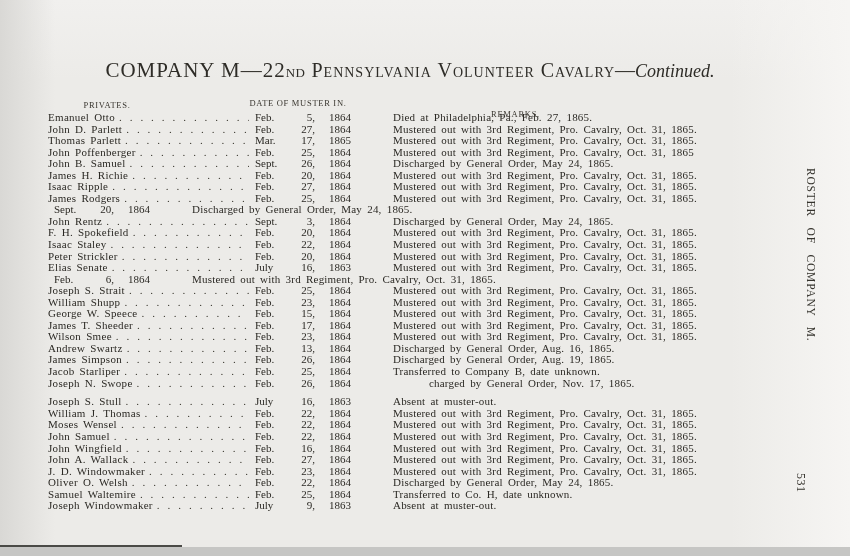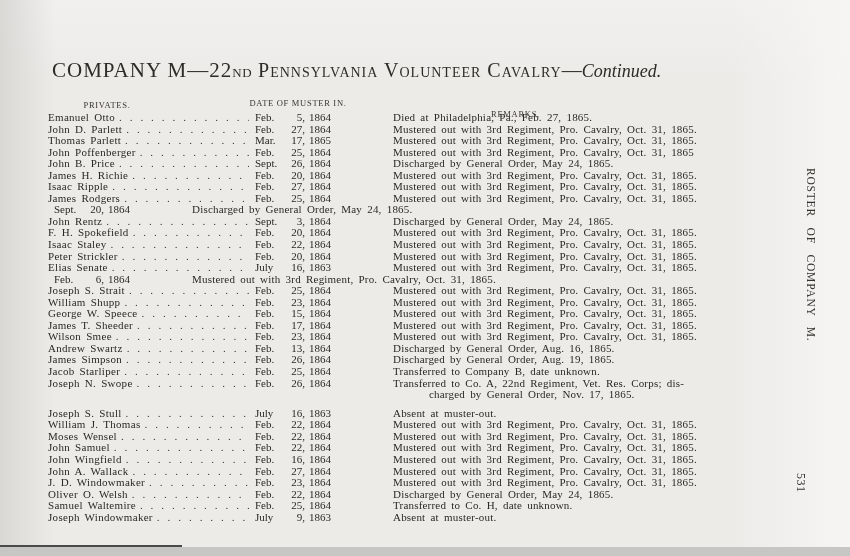--- a/index.html
+++ b/index.html
@@ -10,42 +10,42 @@
       linear-gradient(270deg, #f6f5f3 0px, rgba(246,245,243,0) 120px),
       linear-gradient(180deg, #f1f0ee 0px, rgba(241,240,238,0) 80px),
       #ecebe8;
     font-family:"Liberation Serif","DejaVu Serif",serif;
     color:#2b2924;
   }
   .bottom-band { position:absolute; left:0; bottom:0; width:850px; height:9px; background:#c6c6c4; }
   .bottom-line { position:absolute; left:0; bottom:9px; width:182px; height:2px; background:#4a4a46; }
 
   .title {
-    position:absolute; left:52px; top:58px; width:664px;
-    white-space:nowrap; color:#2e2c27;
+    position:absolute; left:78px; top:58px; width:664px;
+    text-align:center; white-space:nowrap; color:#2e2c27;
   }
   .t-big   { font-size:21px; letter-spacing:1px; }
   .t-small { font-size:13px; letter-spacing:0.5px; }
   .t-sc    { font-size:20px; font-variant:small-caps; letter-spacing:1px; }
   .t-dash  { font-size:20px; }
   .t-it    { font-size:18px; font-style:italic; }
 
   .col-head { position:absolute; font-size:8.5px; letter-spacing:0.7px; color:#39362f; text-align:center; }
   .head-privates { left:52px;  top:100px; width:110px; }
   .head-date     { left:238px; top:98px;  width:120px; }
   .head-remarks  { left:448px; top:109px;  width:135px; }
 
   .table { position:absolute; left:48px; top:112px; width:745px; font-size:11px; }
   .block { line-height:11.55px; }
   .block2 { margin-top:7px; line-height:11.6px; }
   .row { display:flex; align-items:flex-start; }
   .cell-name { width:201px; display:flex; overflow:hidden; white-space:nowrap; letter-spacing:0.3px; word-spacing:2px; }
   .leaders { flex:1; overflow:hidden; white-space:nowrap; margin-left:4px; }
   .leaders::after { content:". . . . . . . . . . . . . . . . . . . . . . . . . . . . . . . . . . . ."; letter-spacing:1.6px; color:#3a382f; }
-  .cell-date { width:96px; display:flex; white-space:nowrap; margin-left:6px; word-spacing:1px; }
+  .cell-date { width:96px; display:flex; white-space:nowrap; margin-left:6px; word-spacing:1px;justify-content:space-between; }
   .date-m { width:33px; text-align:left; }
   .date-d { width:17px; text-align:right; }
   .date-y { margin-left:4px; }
   .cell-remarks { flex:1; margin-left:42px; word-spacing:2.2px; letter-spacing:0.2px; }
   .remark-line2 { padding-left:36px; }
 
   .side-caption {
     position:absolute; top:168px; right:33px;
     writing-mode:vertical-rl; white-space:nowrap;
     font-size:11.5px; letter-spacing:0.8px; word-spacing:7px; color:#35332d;
@@ -129,21 +129,21 @@
       <span class="date-y">1864</span>
     </div>
     <div class="cell-remarks">
       <div>Mustered out with 3rd Regiment, Pro. Cavalry, Oct. 31, 1865</div>
 
     </div>
   </div>
 
   <div class="row">
     <div class="cell-name">
-      <span>John B. Price</span>
+      <span>John B. Samuel</span>
       <span class="leaders"></span>
     </div>
     <div class="cell-date">
       <span class="date-m">Sept.</span>
       <span class="date-d">26,</span>
       <span class="date-y">1864</span>
     </div>
     <div class="cell-remarks">
       <div>Discharged by General Order, May 24, 1865.</div>
 
@@ -434,21 +434,20 @@
     <div class="cell-name">
       <span>Joseph N. Swope</span>
       <span class="leaders"></span>
     </div>
     <div class="cell-date">
       <span class="date-m">Feb.</span>
       <span class="date-d">26,</span>
       <span class="date-y">1864</span>
     </div>
     <div class="cell-remarks">
-      <div>Transferred to Co. A, 22nd Regiment, Vet. Res. Corps; dis-</div>
       <div class="remark-line2">charged by General Order, Nov. 17, 1865.</div>
     </div>
   </div>
 </div>
     <div class="block block2">
   <div class="row">
     <div class="cell-name">
       <span>Joseph S. Stull</span>
       <span class="leaders"></span>
     </div>

